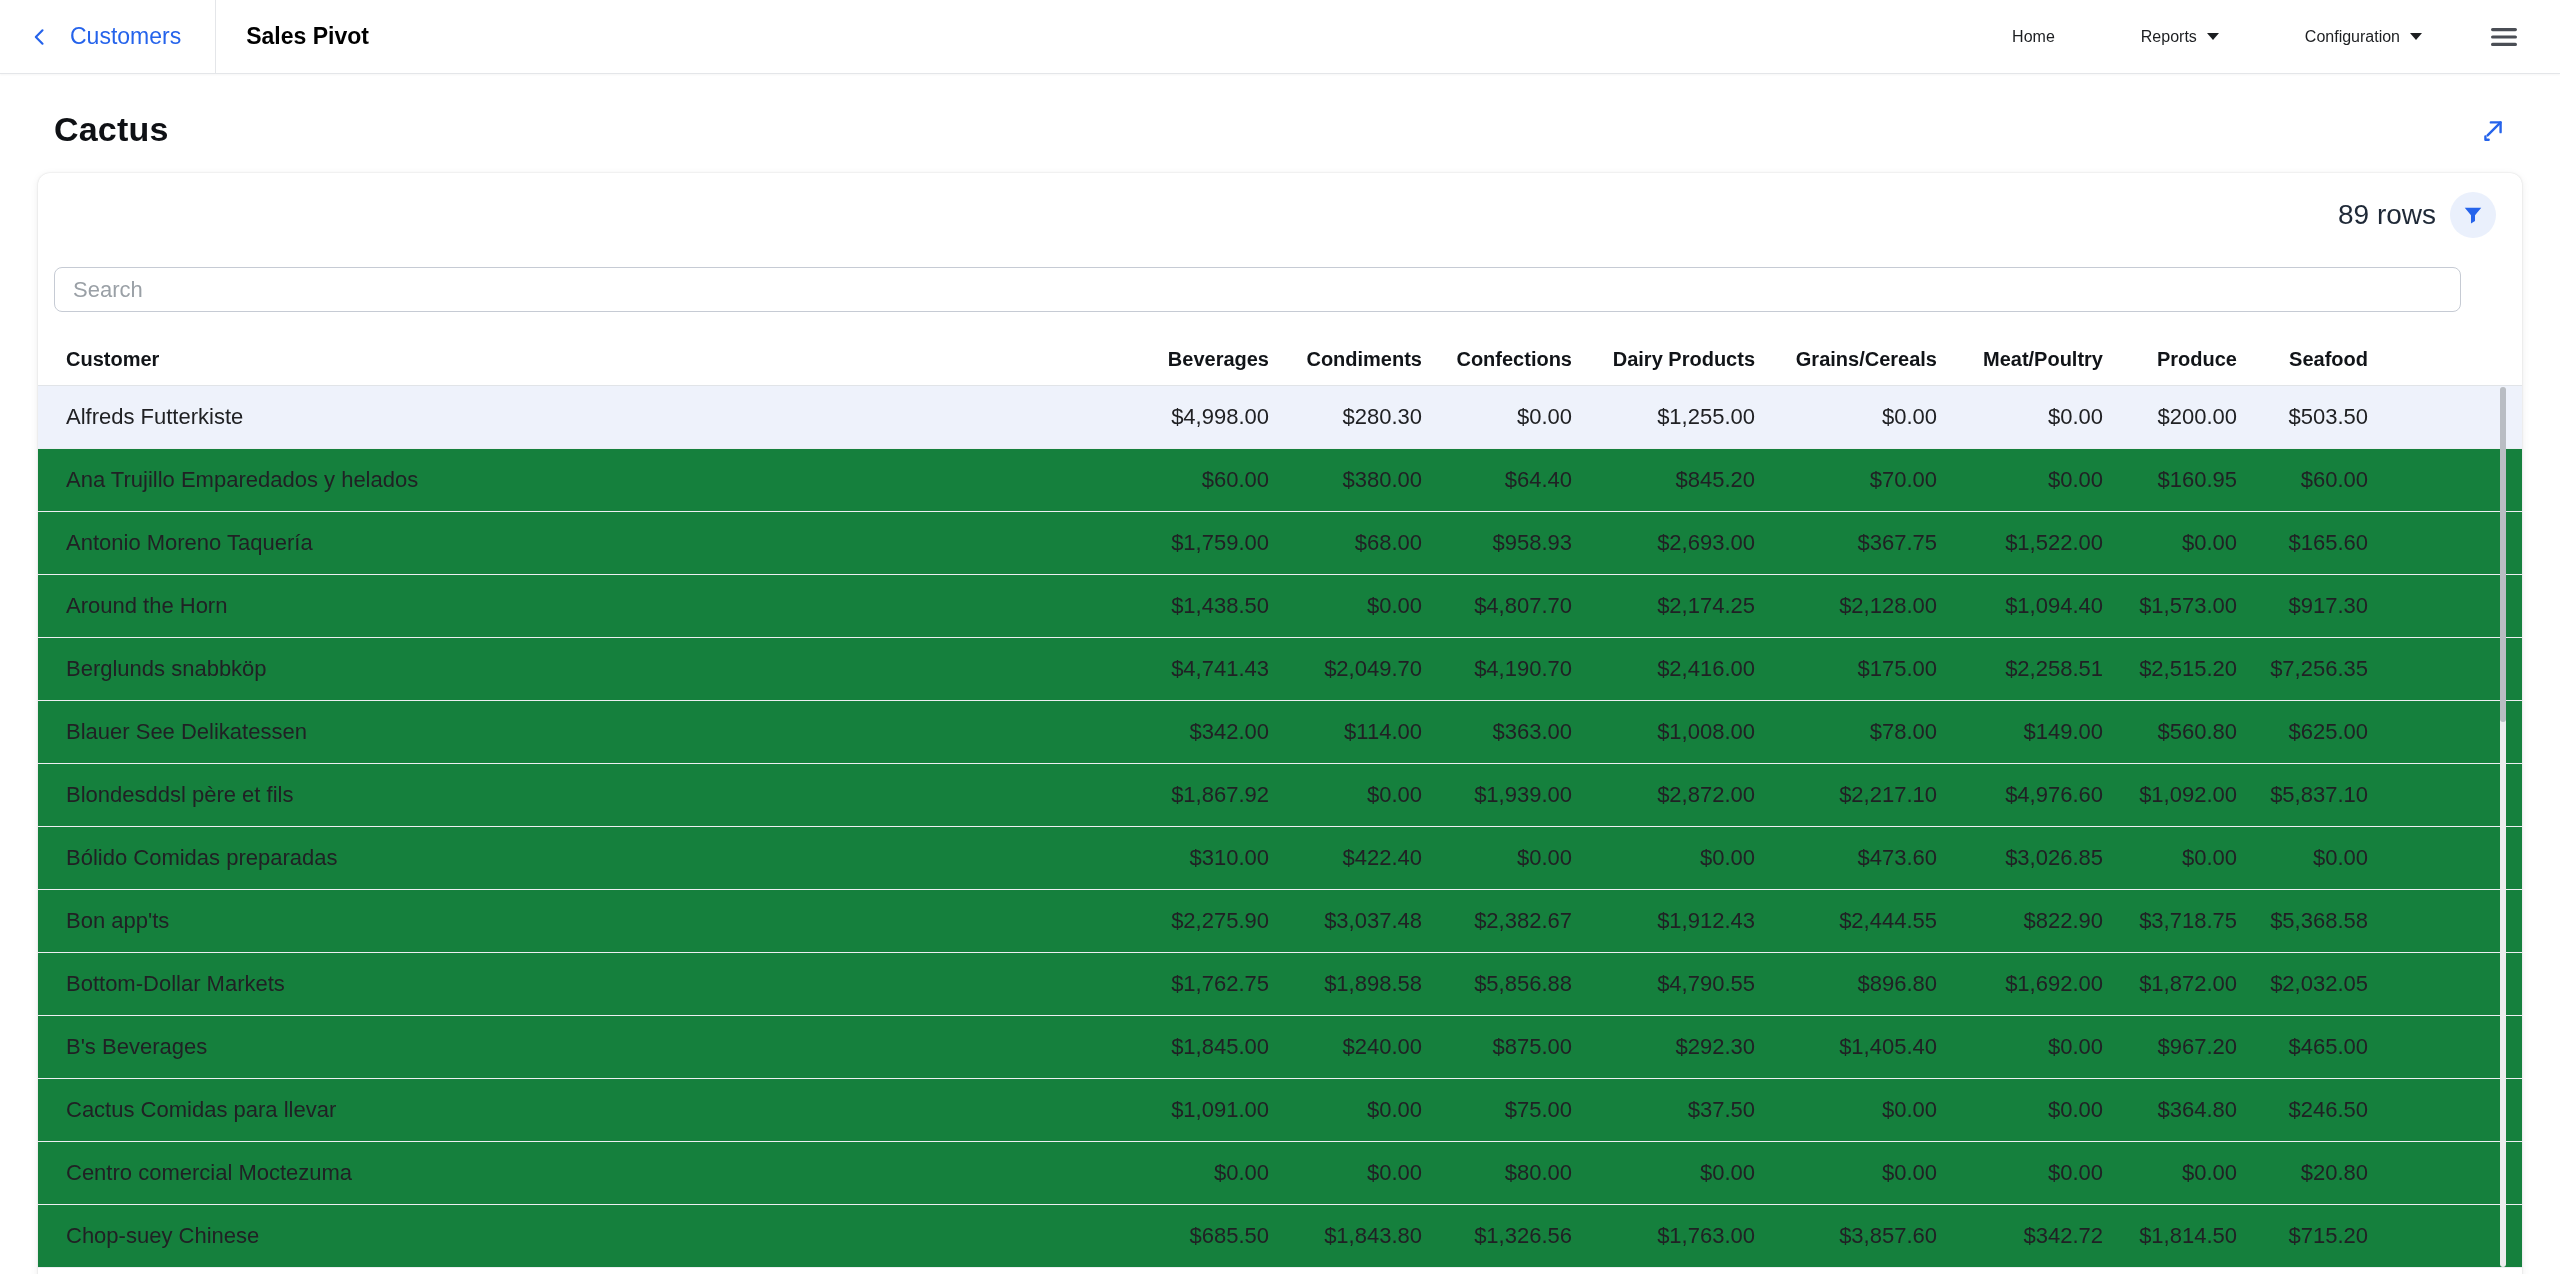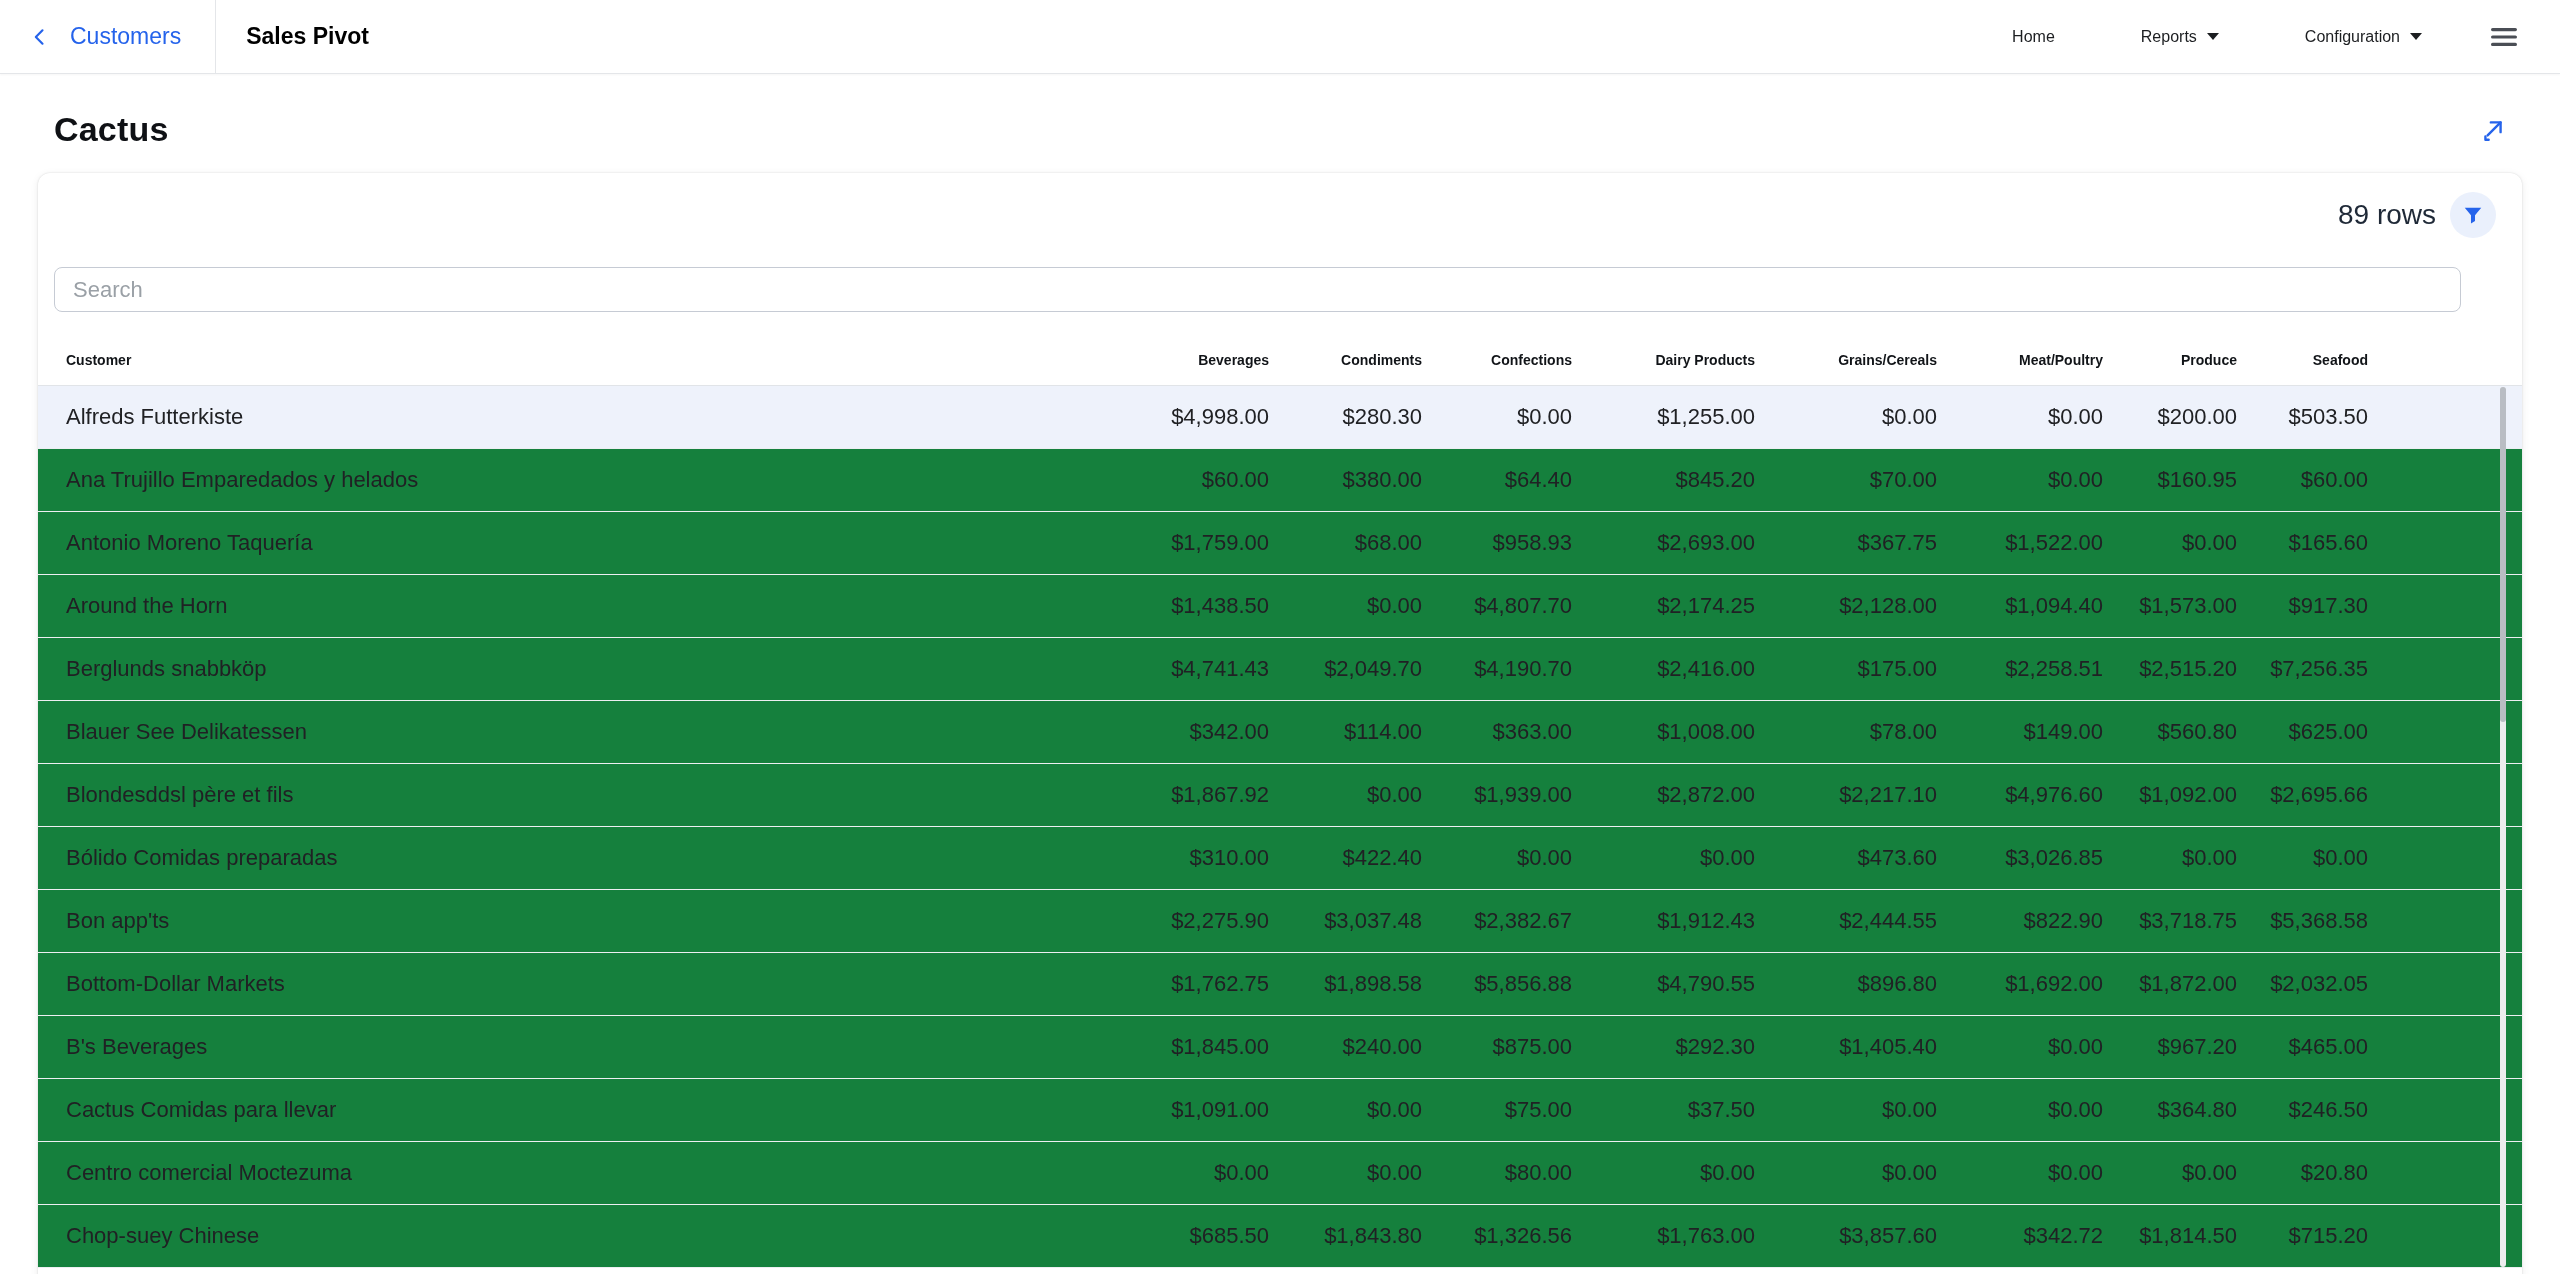--- a/index.html
+++ b/index.html
@@ -74,21 +74,21 @@
 
   
   .table { margin-top:22px; }
   .thead, .tr {
     display:grid;
     grid-template-columns:1fr 160px 153px 150px 183px 182px 166px 134px 131px;
     padding:0 154px 0 28px;
     align-items:center;
   }
   .thead { height:52px; border-bottom:1px solid #e1e4e8; }
-  .th { font-size:14px; font-weight:700; color:#111418; text-align:right; cursor:pointer; }
+  .th { font-size:20px; font-weight:700; color:#111418; text-align:right; cursor:pointer; }
   .th.left { text-align:left; }
   .tr { height:63px; border-bottom:1px solid #edeff2; cursor:pointer; background:#15803d; }
   .tr.selected { background:var(--selected); }
   .td { font-size:22px; color:#202124; text-align:right; white-space:nowrap; overflow:hidden; text-overflow:ellipsis; }
   .td.left { text-align:left; padding-right:20px; }
 
   
   .scrollbar {
     position:absolute; top:214px; right:16px;
     width:6px; height:880px;
@@ -245,21 +245,21 @@
           </div>
           <div class="tr">
             <div class="td left">Blondesddsl père et fils</div>
             <div class="td">$1,867.92</div>
             <div class="td">$0.00</div>
             <div class="td">$1,939.00</div>
             <div class="td">$2,872.00</div>
             <div class="td">$2,217.10</div>
             <div class="td">$4,976.60</div>
             <div class="td">$1,092.00</div>
-            <div class="td">$2,695.66</div>
+            <div class="td">$5,837.10</div>
           </div>
           <div class="tr">
             <div class="td left">Bólido Comidas preparadas</div>
             <div class="td">$310.00</div>
             <div class="td">$422.40</div>
             <div class="td">$0.00</div>
             <div class="td">$0.00</div>
             <div class="td">$473.60</div>
             <div class="td">$3,026.85</div>
             <div class="td">$0.00</div>

